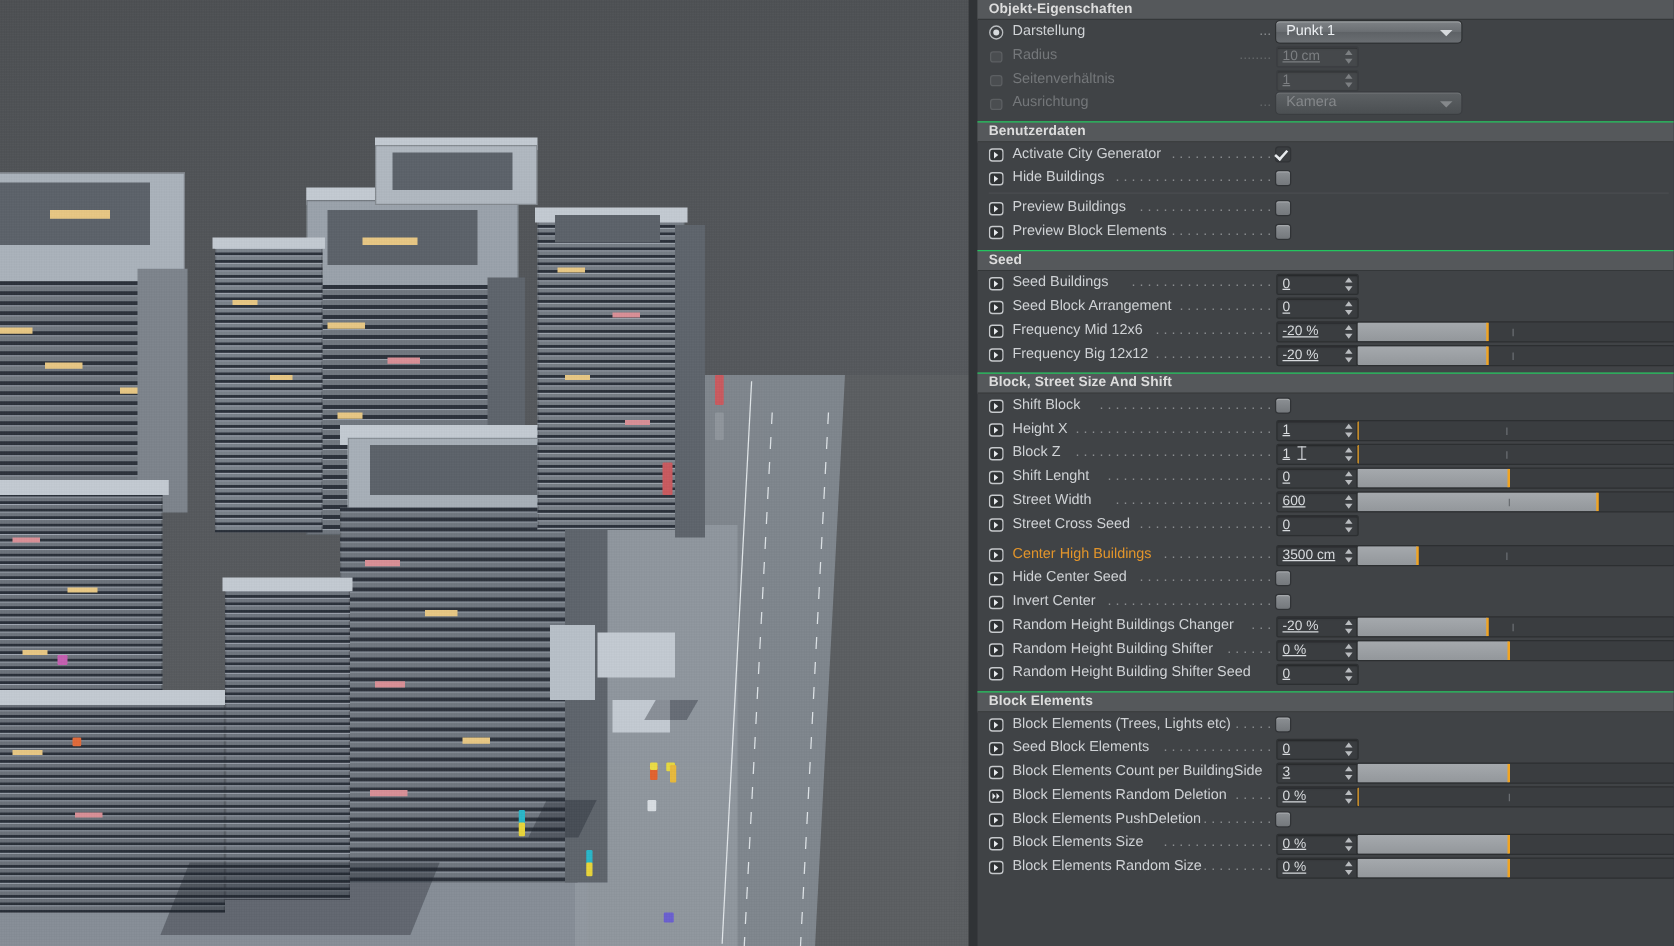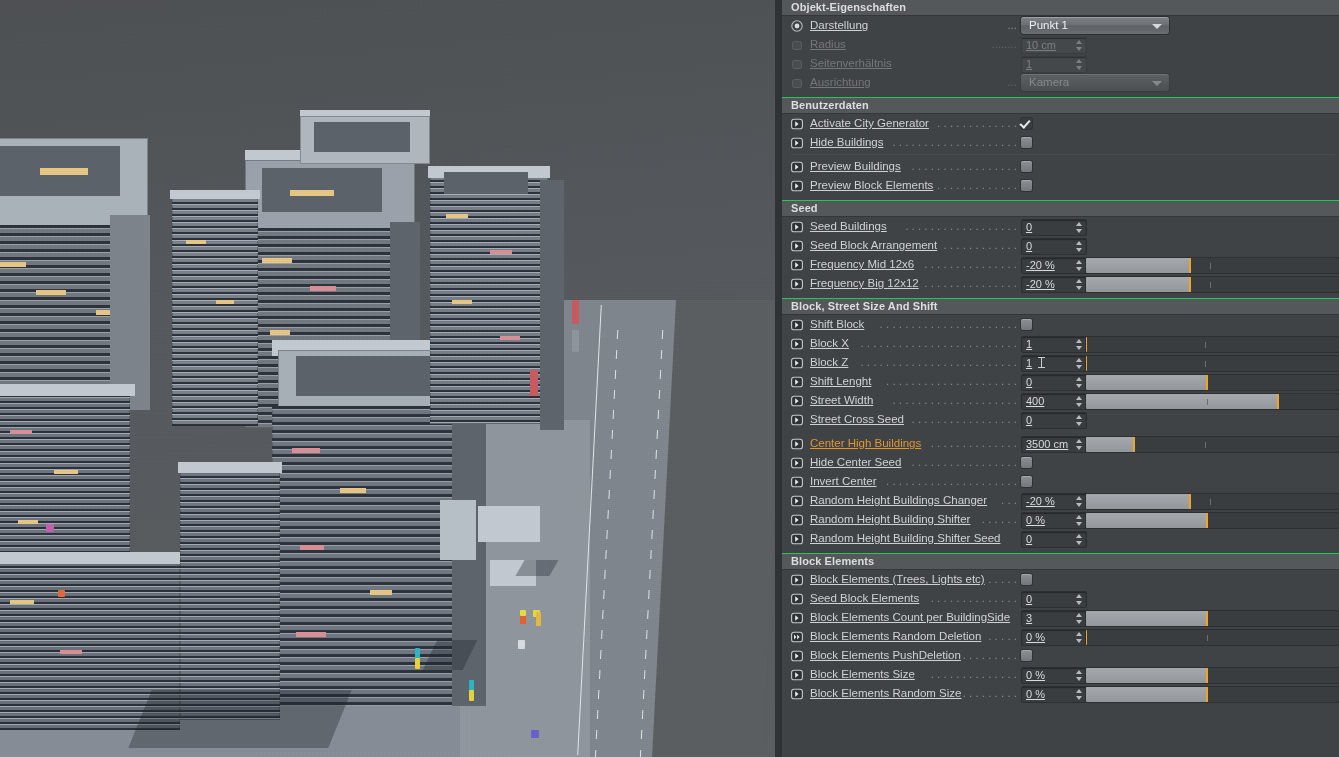--- a/index.html
+++ b/index.html
@@ -50,21 +50,21 @@
   .sec span{position:absolute;left:9px;top:0;line-height:15px;font-size:11px;color:#ddd;font-weight:bold;
        letter-spacing:.1px;}
   .sec.first{border-top:none;}
 
   .row{position:relative;height:19px;}
   .row.sp{height:5px;}
 
   .ico{position:absolute;left:9px;top:4px;width:12px;height:12px;}
   .ico svg{display:block;}
 
-  .lbl{position:absolute;left:28px;top:0;line-height:19px;font-size:11.5px;color:#cfd2d5;white-space:nowrap;text-decoration:underline;}
+  .lbl{position:absolute;left:28px;top:0;line-height:19px;font-size:11.5px;color:#cfd2d5;white-space:nowrap;}
   .lbl.dim{color:#74777a;}
   .lbl.hot{color:#e2952b;}
   .dots{position:absolute;top:0;line-height:19px;font-size:11.5px;color:#8a8d90;white-space:nowrap;overflow:hidden;}
 
   .chk{position:absolute;width:11px;height:11px;top:4px;border-radius:2px;
        background:linear-gradient(180deg,#8c9094,#74787c);box-shadow:inset 0 1px 0 rgba(255,255,255,.22),0 0 0 1px #303336;}
   .chk.on{background:#3a3d40;box-shadow:0 0 0 1px #303336;}
   .chk.on::after{content:"";position:absolute;left:1px;top:0px;width:4px;height:8px;
        border:solid #e9ecef;border-width:0 2px 2px 0;transform:rotate(42deg);}
 
@@ -440,21 +440,21 @@
           <span class="dots" style="right: 322px;">. . . . . . . . . . . . . . . . . . . . . .</span>
           <span class="chk" style="left: 239px;"></span>
         </div>
         <div class="row">
           <span class="ico">
             <svg width="12" height="12" viewBox="0 0 12 12">
               <rect x="0.6" y="1.2" width="10.8" height="9.6" rx="2.4" fill="#2f3234" stroke="#c6c9cc" stroke-width="1.1"></rect>
               <path d="M4.2 3.3 L7.6 6 L4.2 8.7 Z" fill="#e6e9ec"></path>
             </svg>
           </span>
-          <span class="lbl">Block X</span>
+          <span class="lbl">Height X</span>
           <span class="dots" style="right: 322px;">. . . . . . . . . . . . . . . . . . . . . . . . .</span>
           <div class="num" style="left: 239px; width: 64px;">
             <span class="v">1</span>
             <span class="spin">
               <i class="u"></i>
               <i class="d"></i>
             </span>
           </div>
           <div class="sld" style="left: 303px; width: 253px;">
             <div class="fill" style="width: 0%;"></div>
@@ -510,21 +510,21 @@
         <div class="row">
           <span class="ico">
             <svg width="12" height="12" viewBox="0 0 12 12">
               <rect x="0.6" y="1.2" width="10.8" height="9.6" rx="2.4" fill="#2f3234" stroke="#c6c9cc" stroke-width="1.1"></rect>
               <path d="M4.2 3.3 L7.6 6 L4.2 8.7 Z" fill="#e6e9ec"></path>
             </svg>
           </span>
           <span class="lbl">Street Width</span>
           <span class="dots" style="right: 322px;">. . . . . . . . . . . . . . . . . . . .</span>
           <div class="num" style="left: 239px; width: 64px;">
-            <span class="v">400</span>
+            <span class="v">600</span>
             <span class="spin">
               <i class="u"></i>
               <i class="d"></i>
             </span>
           </div>
           <div class="sld" style="left: 303px; width: 253px;">
             <div class="fill" style="width: 76%;"></div>
             <div class="tick" style="left: 48%;"></div>
             <div class="mark" style="left: calc(76% - 1px);"></div>
           </div>

